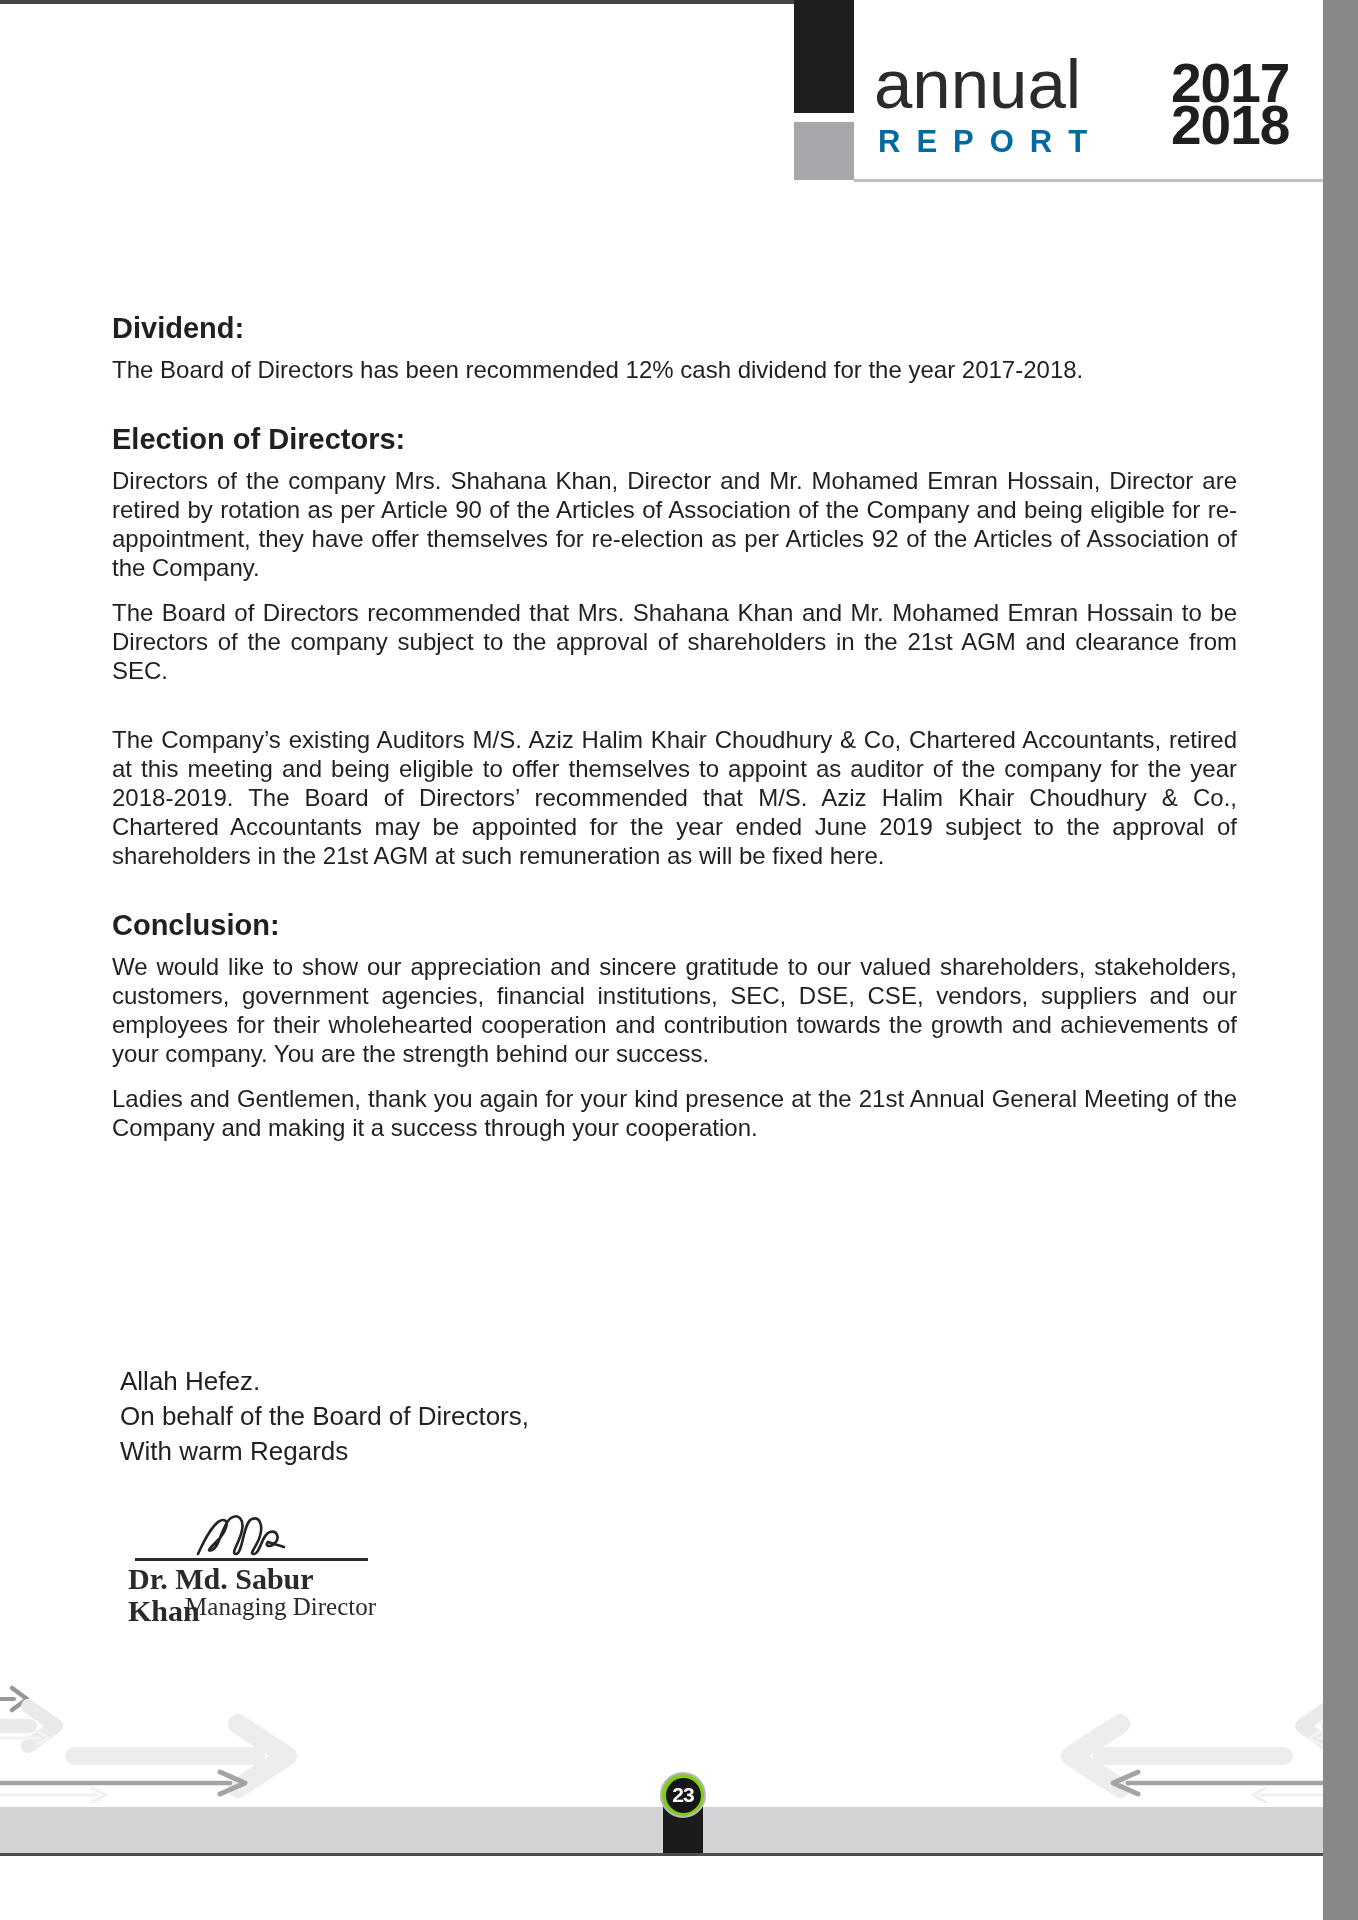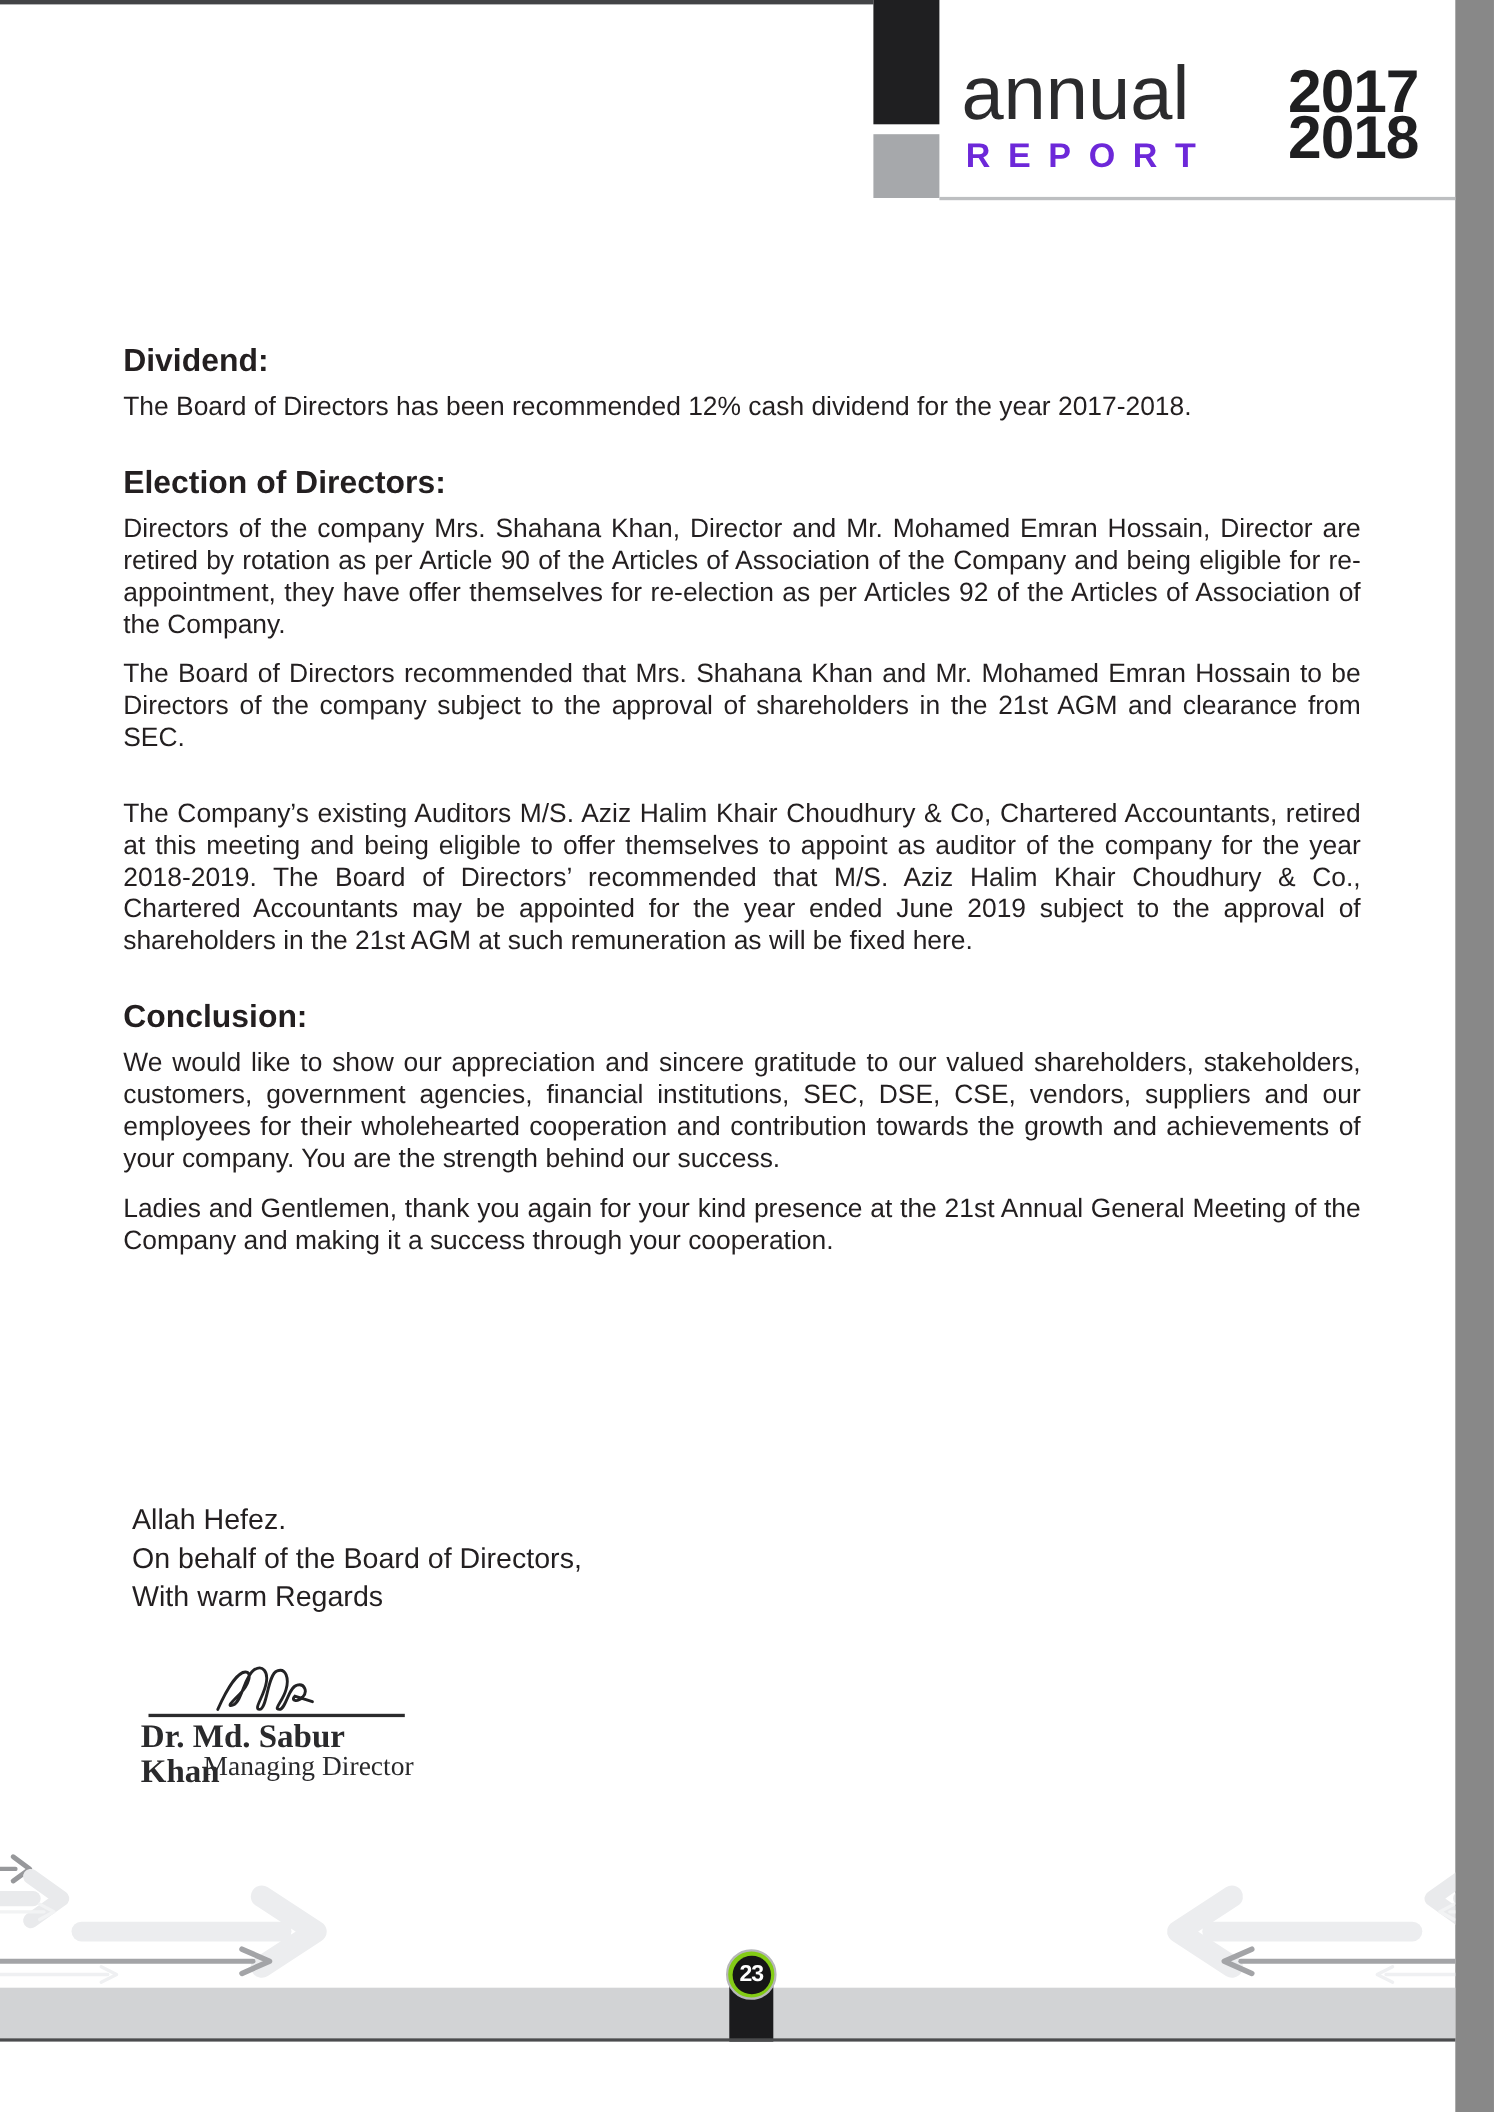--- a/index.html
+++ b/index.html
@@ -17,21 +17,21 @@
   .logo-gray{position:absolute;left:794px;top:122px;width:60px;height:58px;background:#a6a8ab;}
   .logo-rule{position:absolute;left:854px;top:179px;width:504px;height:3px;background:#bdbfc1;}
   .logo-annual{
     position:absolute;left:874px;top:50px;
     font-size:69px;line-height:69px;letter-spacing:0px;
     font-weight:400;color:#2b2b2d;
   }
   .logo-report{
     position:absolute;left:878px;top:126px;
     font-size:31px;line-height:31px;font-weight:bold;
-    letter-spacing:16px;color:#6d28d9;text-align:center;
+    letter-spacing:16px;color:#0369a1;text-align:center;
   }
   .logo-years{
     position:absolute;left:1171px;top:62px;
     font-size:55px;line-height:42px;font-weight:800;
     letter-spacing:-1px;color:#1f1f21;
   }
   
   .body-copy{position:absolute;left:112px;top:313px;width:1125px;}
   .body-copy h3{
     font-size:29px;line-height:30px;margin:0 0 12px 0;

